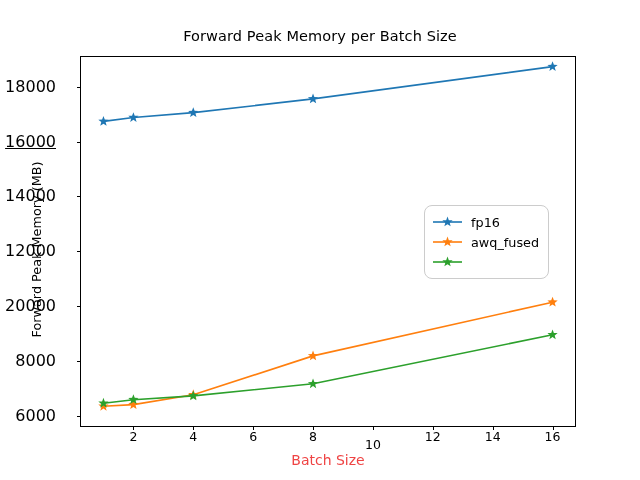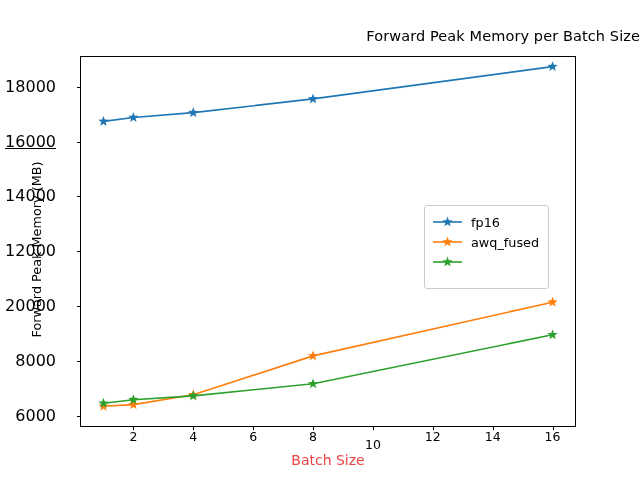--- a/index.html
+++ b/index.html
@@ -18,21 +18,21 @@
     position: relative;
     width: 640px;
     height: 480px;
     background: #ffffff;
   }
   #chart-title {
     position: absolute;
     left: 0;
     top: 28px;
     width: 640px;
-    text-align: right;
+    text-align: center;
     font-size: 14.5px;
     color: #000000;
     letter-spacing: 0.1px;
   }
   
   #plot-area {
     position: absolute;
     left: 80px;
     top: 56px;
     width: 496px;
@@ -107,22 +107,22 @@
     font-size: 14px;
     color: #ef4444;
   }
   
   #legend {
     position: absolute;
     left: 424px;
     top: 205px;
     background: #ffffff;
     border: 0.9px solid #cccccc;
-    border-radius: 3px;
-    padding: 6px 9px 16px 7px;
+    border-radius: 8px;
+    padding: 6px 9px 6px 7px;
     box-sizing: border-box;
   }
   .legend-row {
     display: flex;
     align-items: center;
     height: 20px;
   }
   .legend-swatch {
     width: 31px;
     height: 16px;

